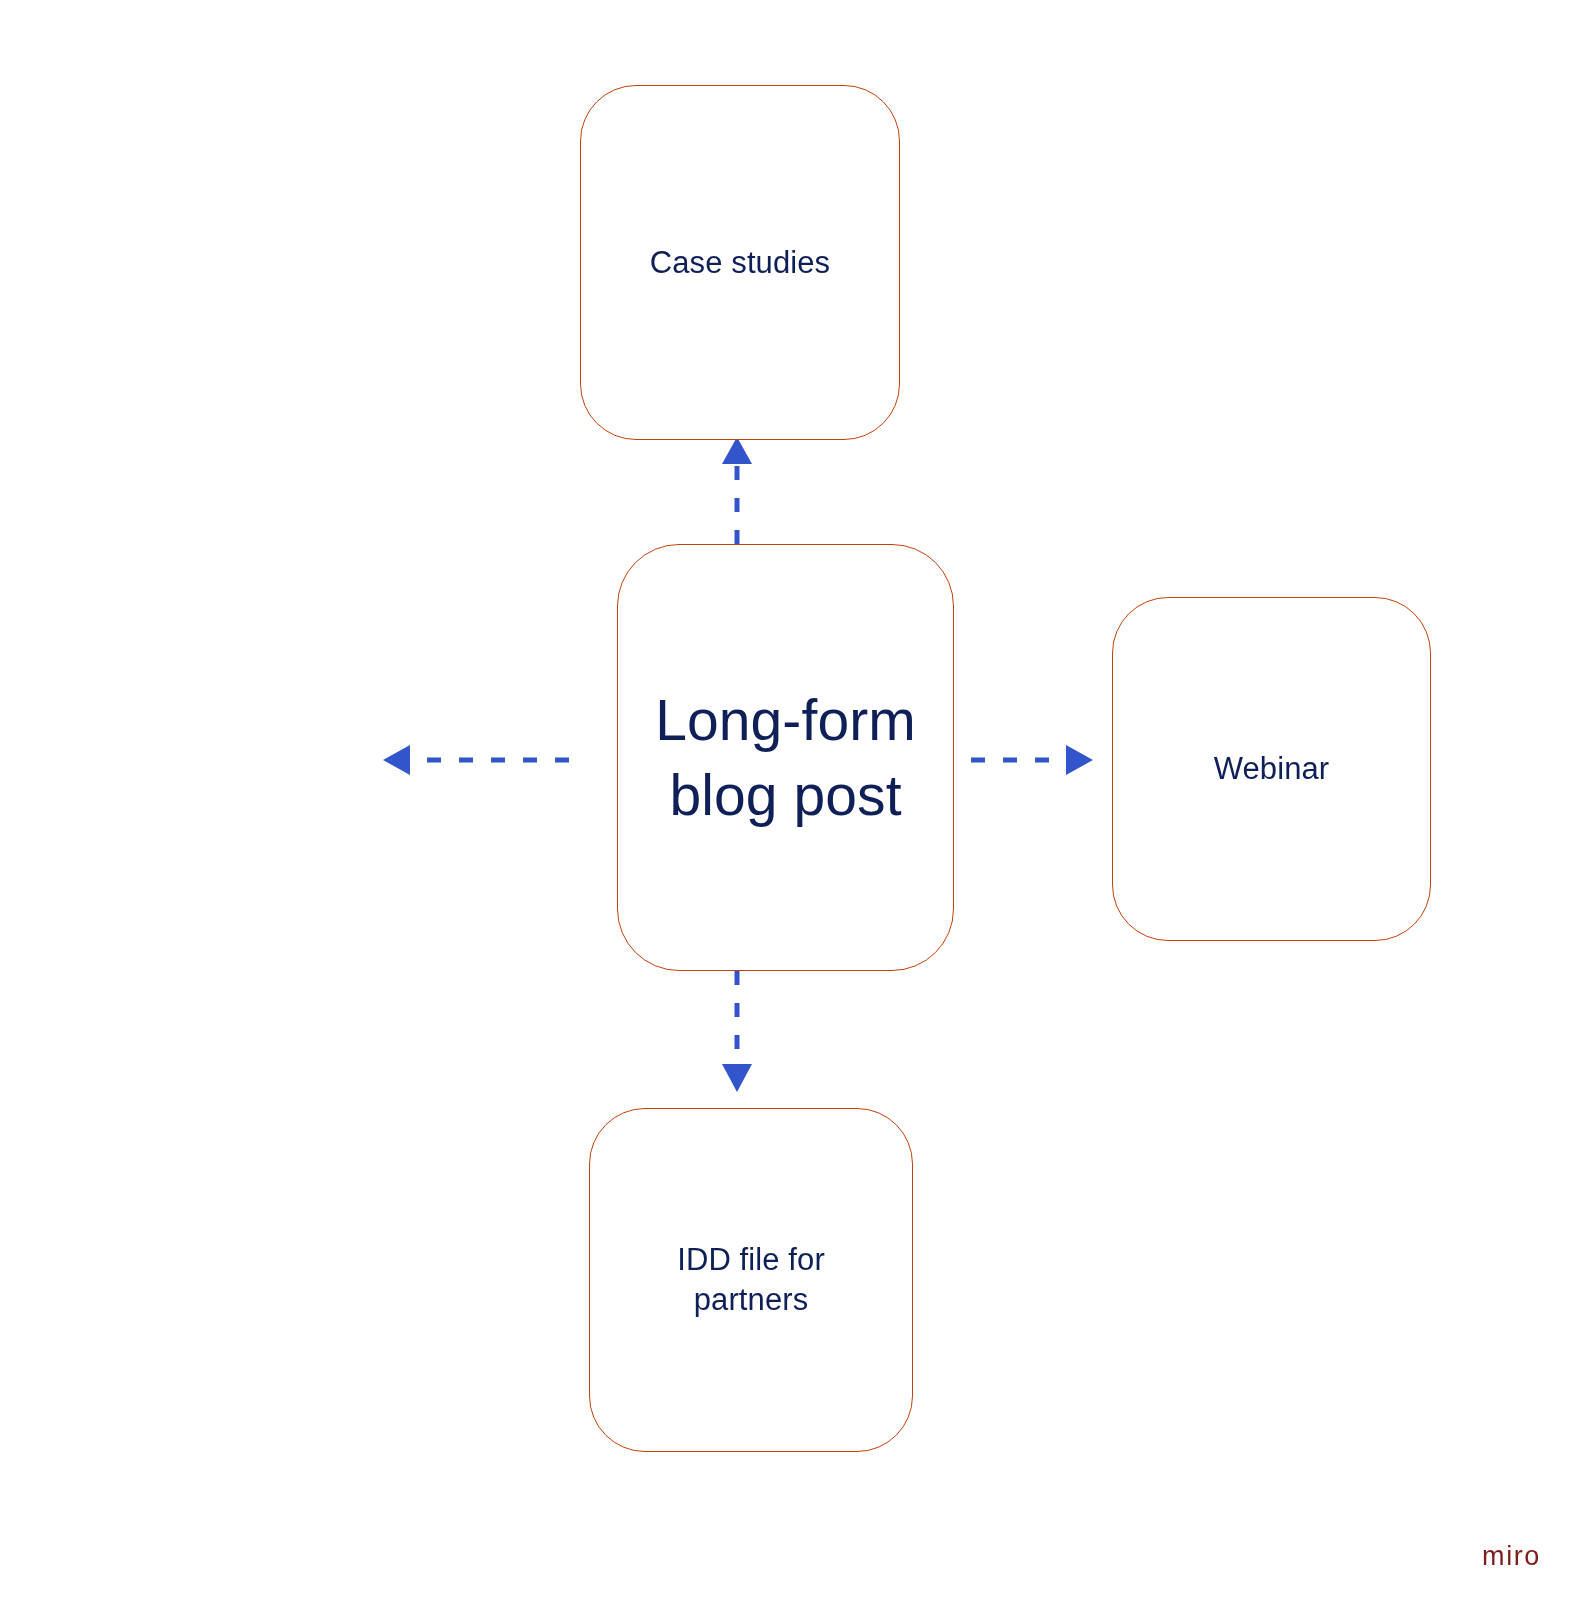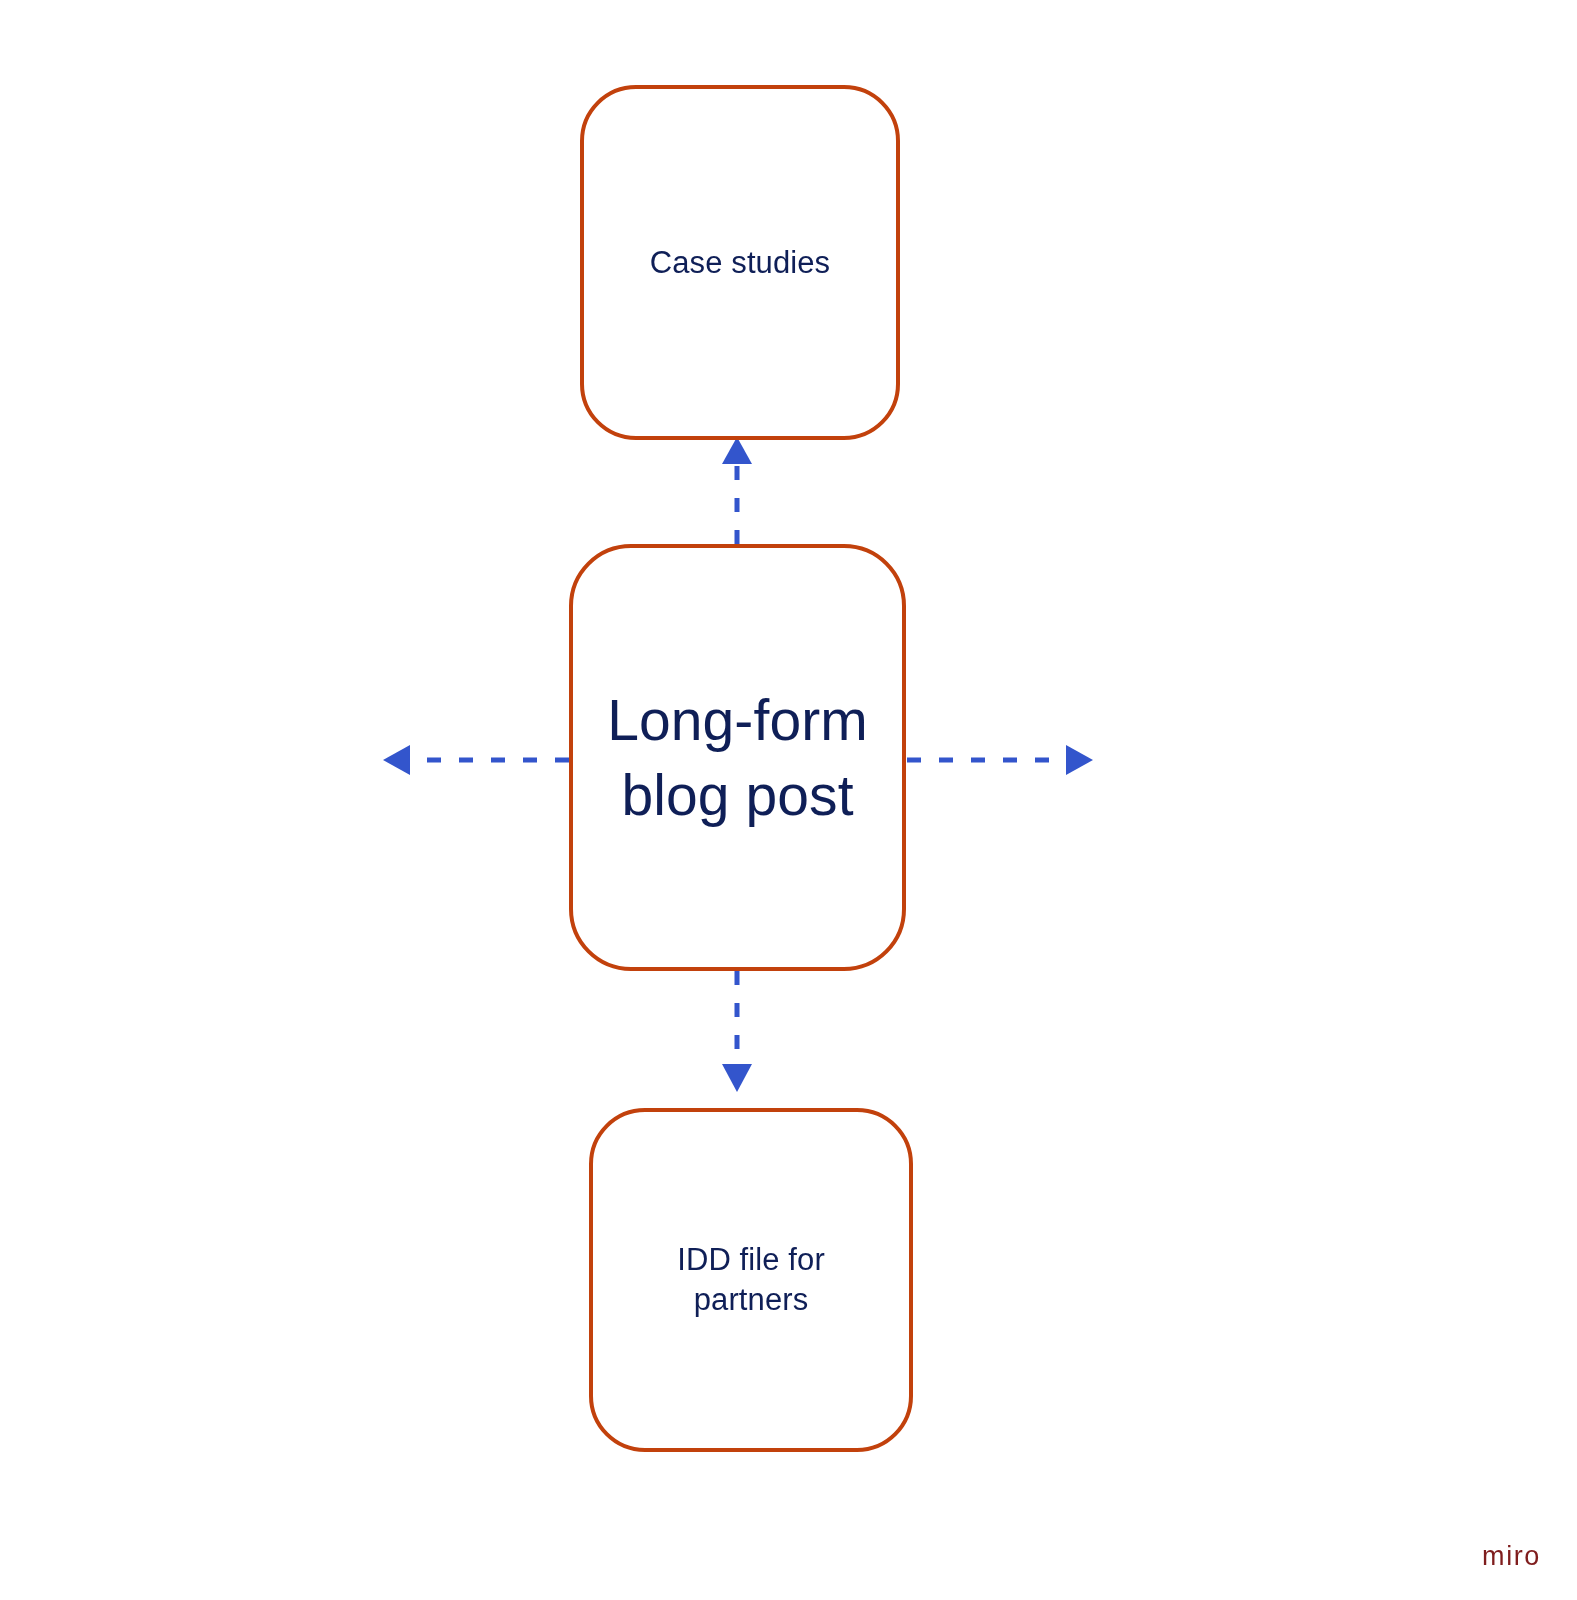--- a/index.html
+++ b/index.html
@@ -23,39 +23,40 @@
     left: 0;
     top: 0;
     width: 1577px;
     height: 1600px;
     pointer-events: none;
   }
   .node {
     position: absolute;
     box-sizing: border-box;
     background: #ffffff;
-    border: 4px solid #c2410c;
+    border: 1px solid #c2410c;
     border-radius: 56px;
     display: flex;
     align-items: center;
     justify-content: center;
     text-align: center;
   }
   .node-label {
     color: #0f1f57;
     line-height: 1.28;
     letter-spacing: 0.1px;
     padding: 0 14px;
     white-space: pre-line;
   }
   .node-sm .node-label {
     font-size: 31px;
   }
   .node-hub {
     border-radius: 62px;
+    margin-left: 48px;
   }
   .node-hub .node-label {
     font-size: 57px;
     line-height: 1.3;
   }
   
   #node-case-studies {
     left: 580px;
     top: 85px;
     width: 320px;
@@ -131,20 +132,23 @@
   <div class="node node-sm" id="node-case-studies">
     <span class="node-label">Case studies</span>
   </div>
 
 
   <div class="node node-hub" id="node-hub">
     <span class="node-label">Long-form
 blog post</span>
   </div>
 
+  <div class="node node-sm" id="node-webinar">
+    <span class="node-label">Webinar</span>
+  </div>
 
   <div class="node node-sm" id="node-idd-file">
     <span class="node-label">IDD file for
 partners</span>
   </div>
 
   <div class="watermark">miro</div>
 
 </div>
 

